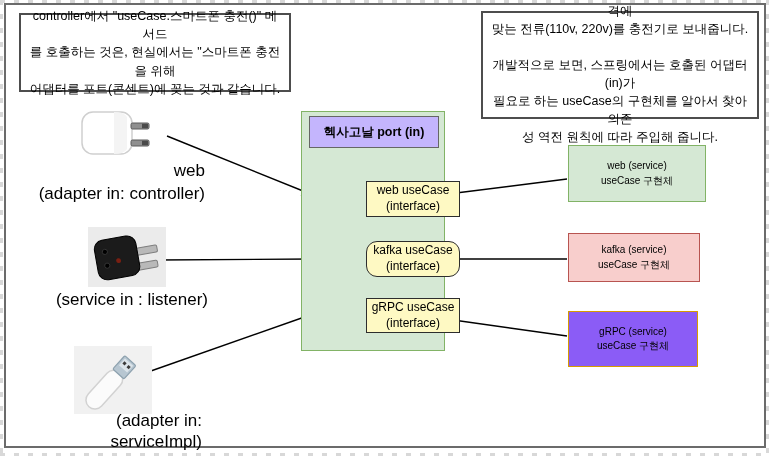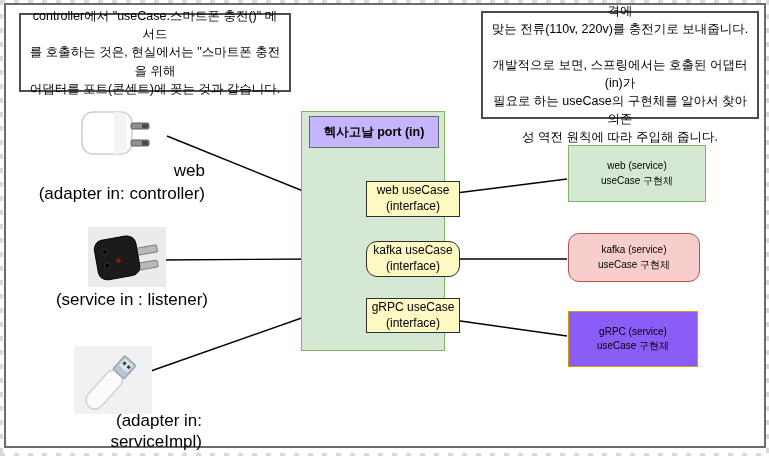--- a/index.html
+++ b/index.html
@@ -40,21 +40,21 @@
   }
   .iface-web{top:181px;height:36px;}
   .iface-kafka{top:241px;height:36px;border-radius:11px;}
   .iface-grpc{top:298px;height:35px;}
   .svc{
     position:absolute;border:1.5px solid #000;box-sizing:border-box;
     display:flex;align-items:center;justify-content:center;text-align:center;
     font-size:10px;line-height:1.45;white-space:pre-line;
   }
   .svc-web{left:568px;top:145px;width:138px;height:57px;}
-  .svc-kafka{left:568px;top:233px;width:132px;height:49px;border-radius:11px;}
+  .svc-kafka{left:568px;top:233px;width:132px;height:49px;}
   .svc-grpc{left:568px;top:311px;width:130px;height:56px;}
   .adapter-img{position:absolute;}
   .alabel{position:absolute;text-align:right;font-size:17px;line-height:1.25;}
   .alabel .nm{margin-bottom:2px;}
   .lbl-web{left:25px;top:160px;width:180px;}
   .lbl-kafka{left:28px;top:289px;width:180px;}
   .lbl-grpc{left:22px;top:410px;width:180px;}
   svg.arrows{position:absolute;left:0;top:0;width:769px;height:459px;pointer-events:none;}
 </style>
 </head>

